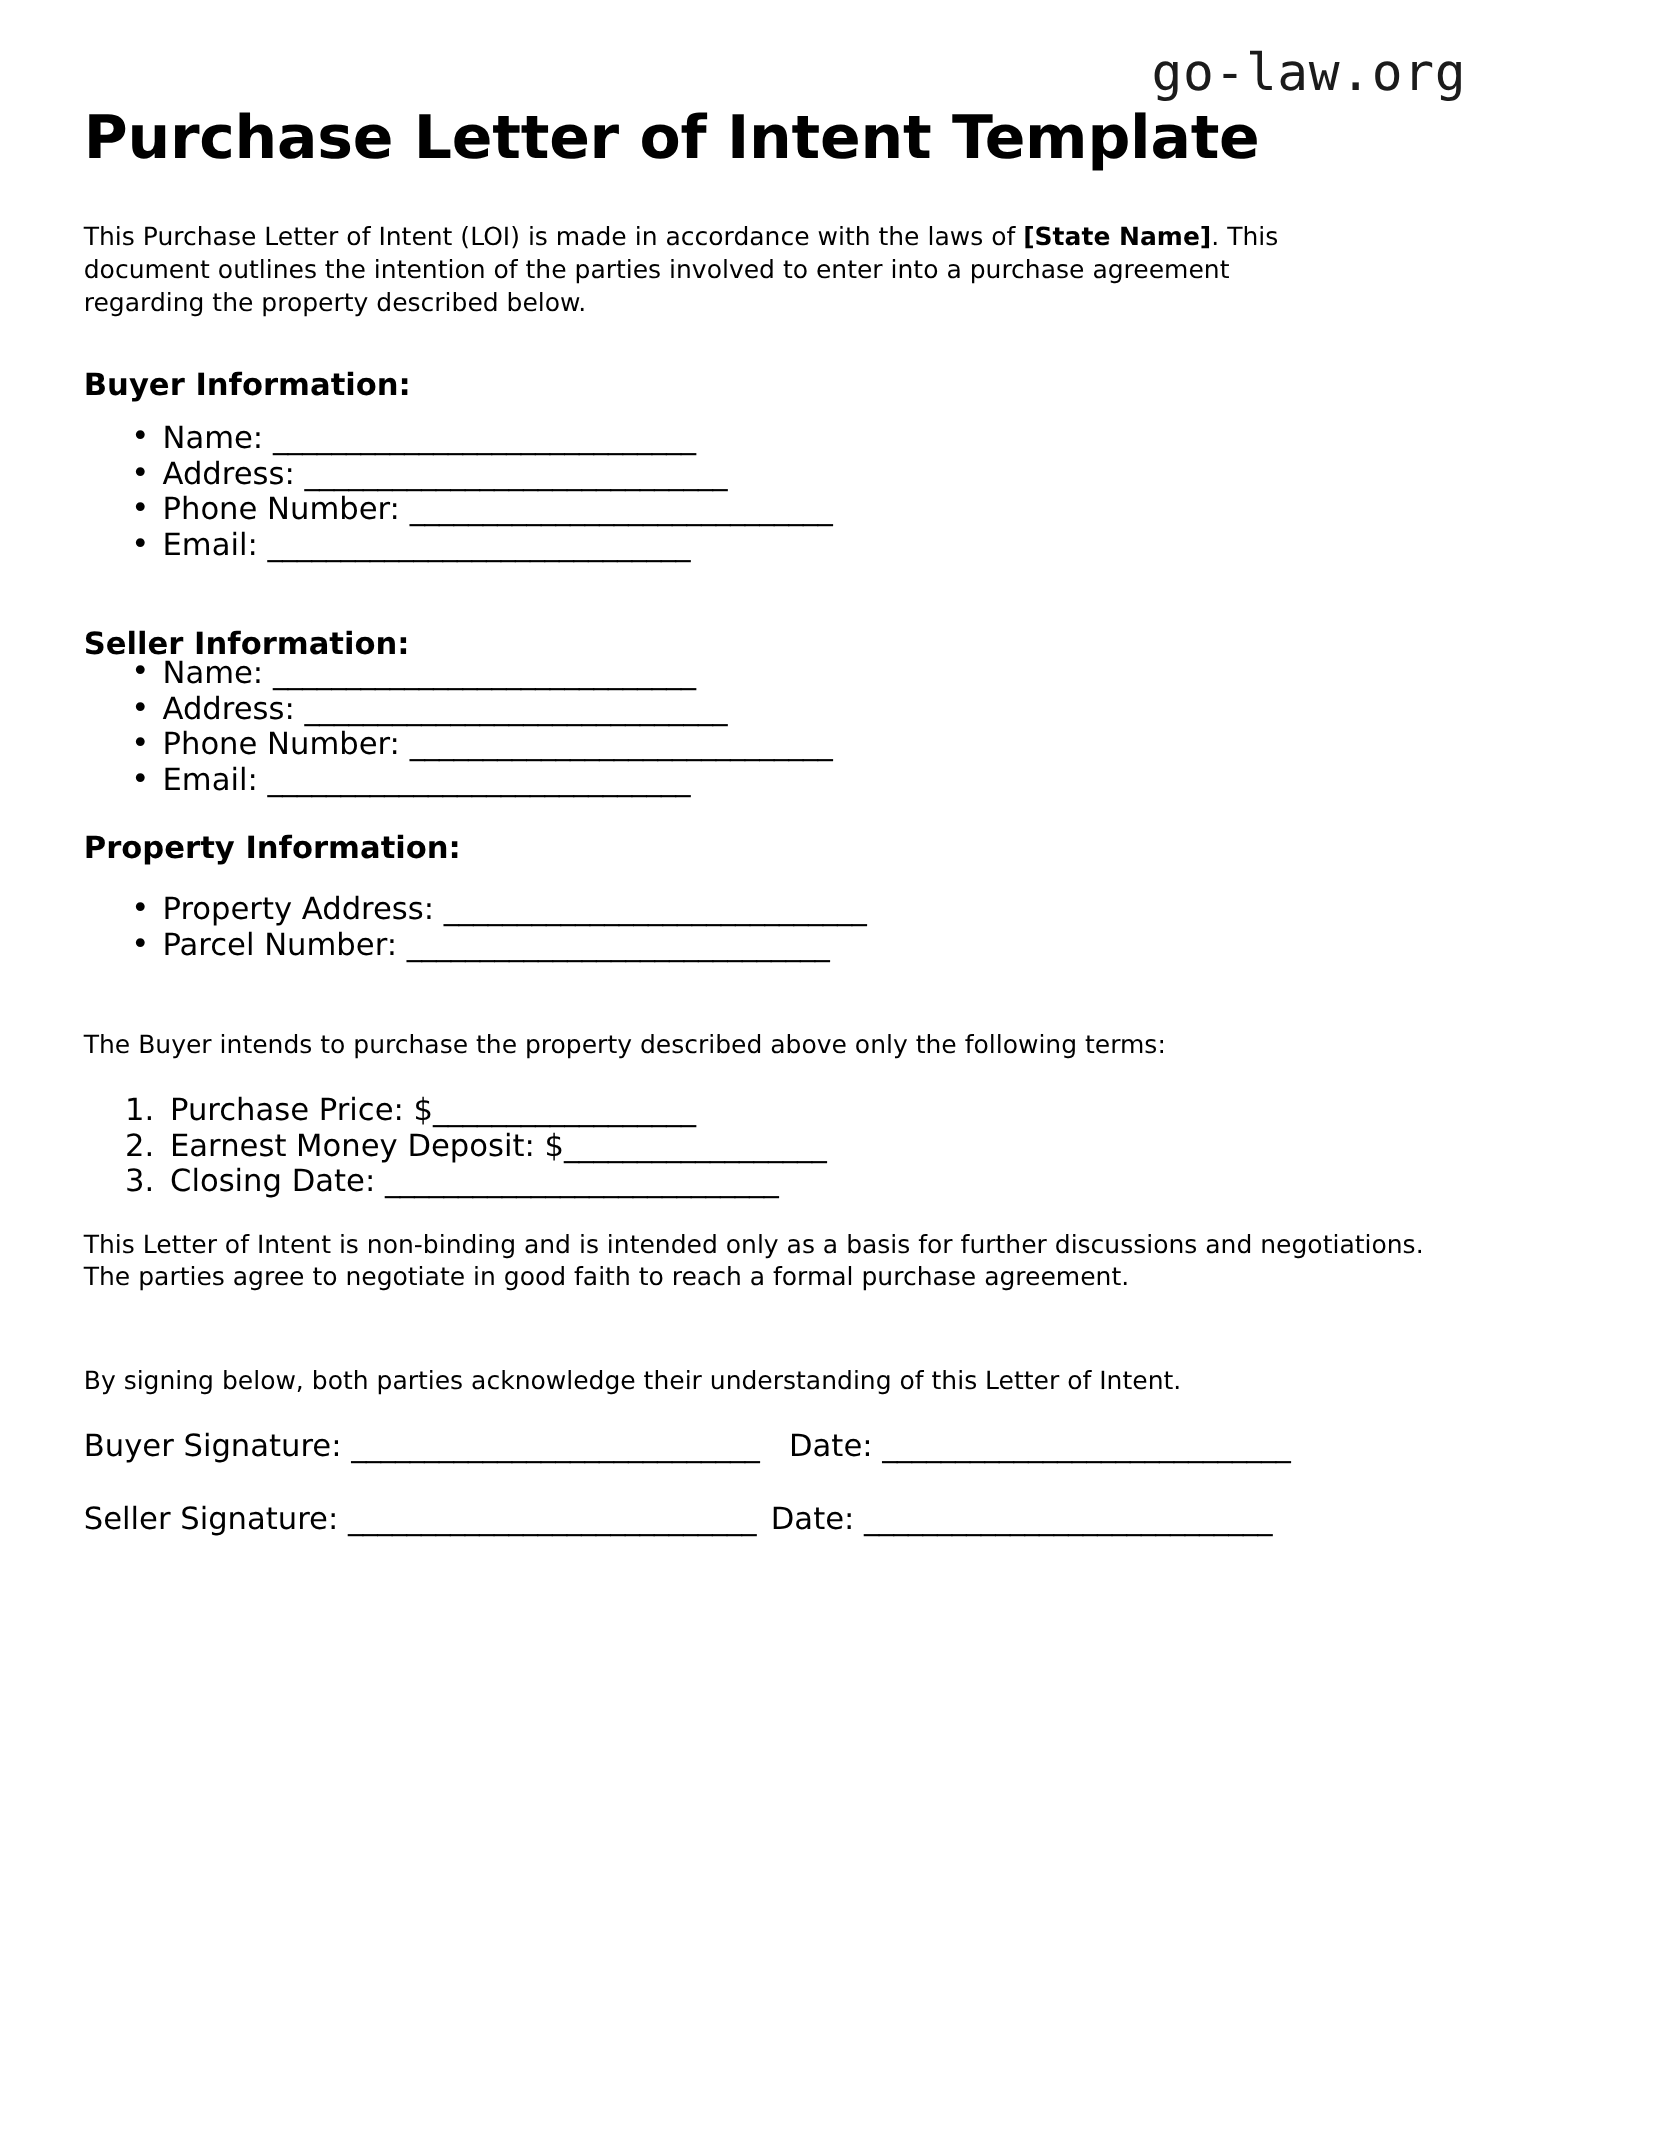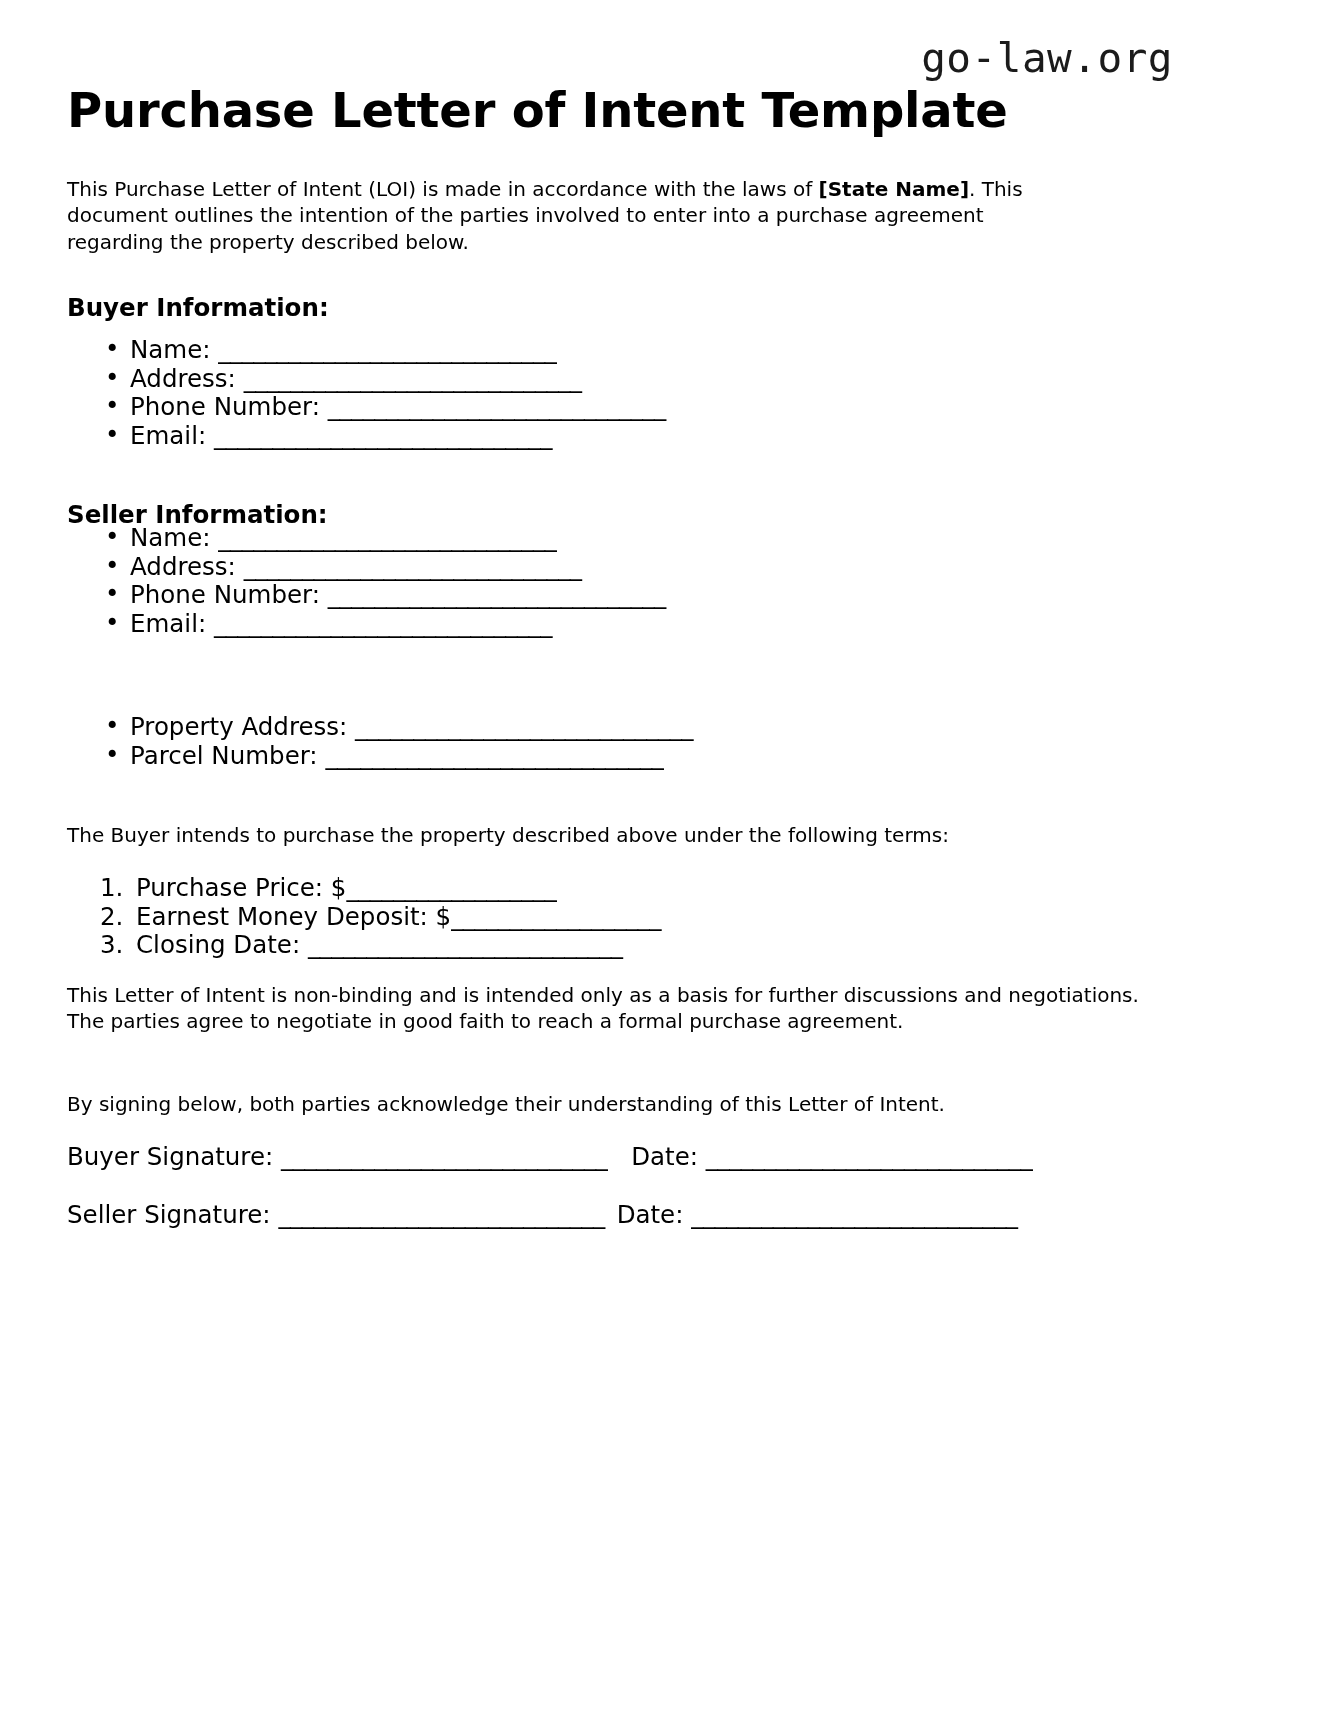--- a/index.html
+++ b/index.html
@@ -142,26 +142,27 @@
   </ul>
 
   <div class="section-head" id="seller-heading">Seller Information:</div>
   <ul class="fields" id="seller-fields">
     <li><span>Name:</span> <span class="blank">_____________________________</span></li>
     <li><span>Address:</span> <span class="blank">_____________________________</span></li>
     <li><span>Phone Number:</span> <span class="blank">_____________________________</span></li>
     <li><span>Email:</span> <span class="blank">_____________________________</span></li>
   </ul>
 
+  <div class="section-head" id="property-heading">Property Information:</div>
   <ul class="fields" id="property-fields">
     <li><span>Property Address:</span> <span class="blank">_____________________________</span></li>
     <li><span>Parcel Number:</span> <span class="blank">_____________________________</span></li>
   </ul>
 
-  <p class="para" id="terms-lead">The Buyer intends to purchase the property described above under the following terms:</p>
+  <p class="para" id="terms-lead">The Buyer intends to purchase the property described above only the following terms:</p>
 
   <ol class="terms" id="terms-list">
     <li><span class="num">1.</span><span>Purchase Price: $</span><span class="blank">__________________</span></li>
     <li><span class="num">2.</span><span>Earnest Money Deposit: $</span><span class="blank">__________________</span></li>
     <li><span class="num">3.</span><span>Closing Date:</span> <span class="blank">___________________________</span></li>
   </ol>
 
   <p class="para" id="nonbinding-paragraph">This Letter of Intent is non-binding and is intended only as a basis for further discussions and negotiations. The parties agree to negotiate in good faith to reach a formal purchase agreement.</p>
 
   <p class="para" id="acknowledge-paragraph">By signing below, both parties acknowledge their understanding of this Letter of Intent.</p>

